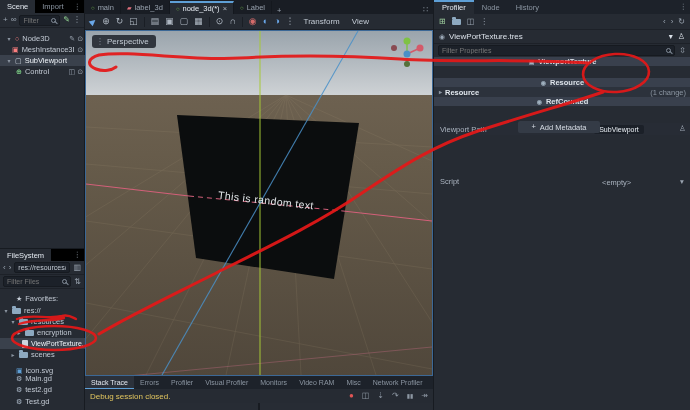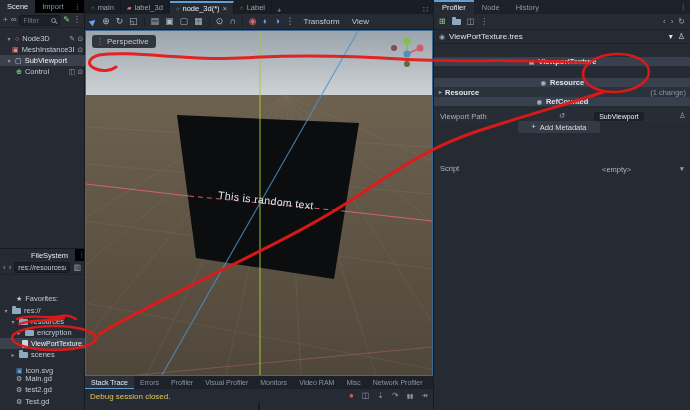--- a/index.html
+++ b/index.html
@@ -121,33 +121,40 @@
       <span class="ic" style="color:#8eef97;font-size:7px;">⊕</span>
       <span class="nowrap">Control</span>
       <span class="rowicons">
           <span class="ic">◫</span>
           <span class="ic">⊙</span>
         </span>
     </div>
   </div>
 
   <div class="fs-dock">
-    <div class="dock-tabs" style="height:12px;margin-left:24px;">
+    <div class="dock-tabs" style="height:12px;">
       <div class="dock-tab active" style="height:12px;">
           <span>FileSystem</span>
         </div>
       <span class="dock-dots ic">⋮</span>
     </div>
     <div class="mini-toolbar" style="height:14px;">
       <span class="ic">‹</span>
       <span class="ic">›</span>
       <div class="filter-wrap">
           <span class="nowrap" style="font-size:7px;color:#c6cdd6;">res://resources/Vi</span>
         </div>
       <span class="ic">▥</span>
+    </div>
+    <div class="mini-toolbar" style="height:14px;">
+      <div class="filter-wrap">
+        <input placeholder="Filter Files" style="">
+        <span class="mag"></span>
+      </div>
+      <span class="ic">⇅</span>
     </div>
     <div class="abs tree-row" style="left:0;top:44px;width:85px;padding-left:16px;">
       <span class="ic" style="color:#c8d0da;font-size:7px;">★</span>
       <span class="nowrap">Favorites:</span>
     </div>
     <div class="abs tree-row" style="left:0;top:56px;width:85px;padding-left:3px;">
       <span class="exp ic">▾</span>
       <span class="fold"></span>
       <span class="nowrap">res://</span>
     </div>
@@ -354,20 +361,27 @@
       </span>
     </div>
     <div class="res-row">
       <span class="ic" style="color:#9aa7b5;font-size:7px;">◉</span>
       <span class="nowrap">ViewPortTexture.tres</span>
       <span style="margin-left:auto;display:flex;gap:5px;align-items:center;">
         <span class="ic">▾</span>
         <span class="ic">♙</span>
       </span>
     </div>
+    <div class="insp-filter">
+      <div class="filter-wrap">
+        <input placeholder="Filter Properties" style="">
+        <span class="mag"></span>
+      </div>
+      <span class="ic" style="color:#9aa4b0;">⇳</span>
+    </div>
     <div class="cat abs" style="left:0;top:57px;width:257px;">
       <span class="ic" style="color:#9fb0bf;font-size:6px;">▣</span>
       <span>ViewportTexture</span>
     </div>
     <div class="prop abs" style="left:0;top:66px;width:257px;height:12px;background:#272c35;">
       <span style="padding-left:6px;">Viewport Path</span>
       <span class="ic abs" style="left:125px;top:2px;color:#9aa4b0;">↺</span>
       <span class="vfield abs" style="left:160px;top:1.5px;width:50px;">SubViewport</span>
       <span class="ic abs" style="left:245px;top:2px;color:#9aa4b0;">♙</span>
     </div>

